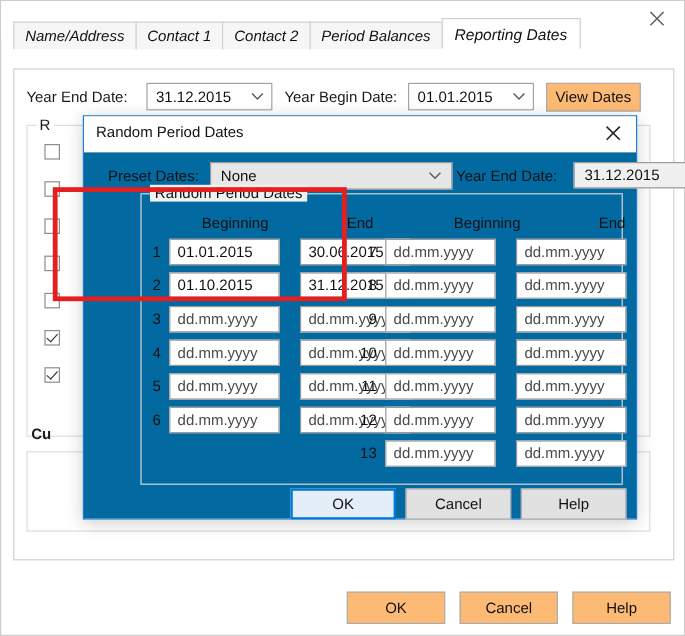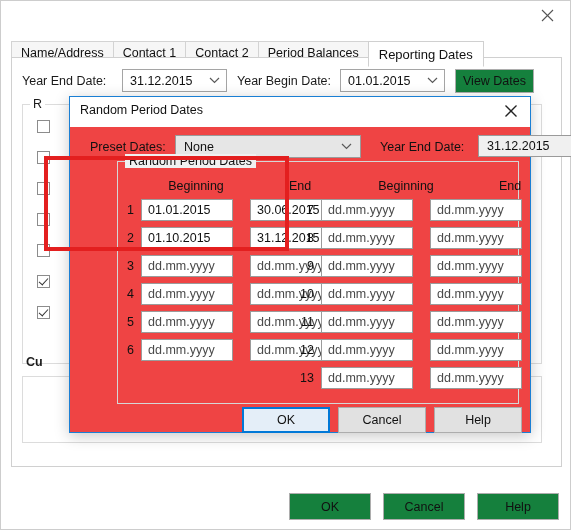--- a/index.html
+++ b/index.html
@@ -47,23 +47,25 @@
     right: 6px; top: 2px;
     width: 34px; height: 24px;
     display: flex; align-items: center; justify-content: center;
     cursor: default;
   }
   .win-close svg { display:block; }
 
   
   .tabstrip {
     position: absolute;
-    left: 10px; top: 40px;
+    left: 10px; top: 14px;
     height: 26px;
     display: flex;
+    align-items: flex-end;
+    font-style: italic;
   }
   .tab {
     height: 23px;
     line-height: 23px;
     padding: 0 9px;
     font-size: 12.5px;
     color: #111;
     background: #f6f6f6;
     border: 1px solid #d3d3d3;
     border-bottom: none;
@@ -114,21 +116,21 @@
     cursor: default;
   }
   .combo .caret {
     position: absolute;
     right: 6px; top: 0; bottom: 0;
     display: flex; align-items: center;
   }
   .btn {
     position: absolute;
     box-sizing: border-box;
-    background: #15803d;
+    background: #fdba74;
     border: 1px solid #adadad;
     font-size: 12.5px;
     color: #111;
     display: flex;
     align-items: center;
     justify-content: center;
     cursor: default;
     height: 24px;
   }
 
@@ -190,21 +192,21 @@
   .dlg-close {
     position: absolute;
     right: 3px; top: 2px;
     width: 32px; height: 24px;
     display: flex; align-items: center; justify-content: center;
     cursor: default;
   }
   .dlg-body {
     position: absolute;
     left: 0; top: 30px; right: 0; bottom: 0;
-    background: #ef4444;
+    background: #0369a1;
   }
 
   .dlg-label {
     position: absolute;
     font-size: 12.5px;
     color: #111;
     white-space: nowrap;
   }
   .dlg-combo {
     position: absolute;
@@ -379,21 +381,21 @@
         <svg width="14" height="14" viewBox="0 0 14 14">
           <line x1="1.5" y1="1.5" x2="12.5" y2="12.5" stroke="#222" stroke-width="1.3"></line>
           <line x1="12.5" y1="1.5" x2="1.5" y2="12.5" stroke="#222" stroke-width="1.3"></line>
         </svg>
       </div>
     </div>
 
     <div class="dlg-body">
 
       <div class="dlg-label" style="left:20px; top:13px;">Preset Dates:</div>
-      <div class="dlg-combo" style="left:105px; top:8px; width:186px;">
+      <div class="dlg-combo" style="left:105px; top:8px; width:202px;">
         <span>None</span>
         <span class="caret" style="position:absolute; right:8px; top:0; bottom:0; display:flex; align-items:center;">
           <svg width="11" height="7" viewBox="0 0 11 7">
               <polyline points="1,1 5.5,5.5 10,1" fill="none" stroke="#5a5a5a" stroke-width="1.2"></polyline>
             </svg>
         </span>
       </div>
 
       <div class="dlg-label" style="left:310px; top:13px;">Year End Date:</div>
       <div class="dlg-readonly" style="left:408px; top:8px; width:110px;">

